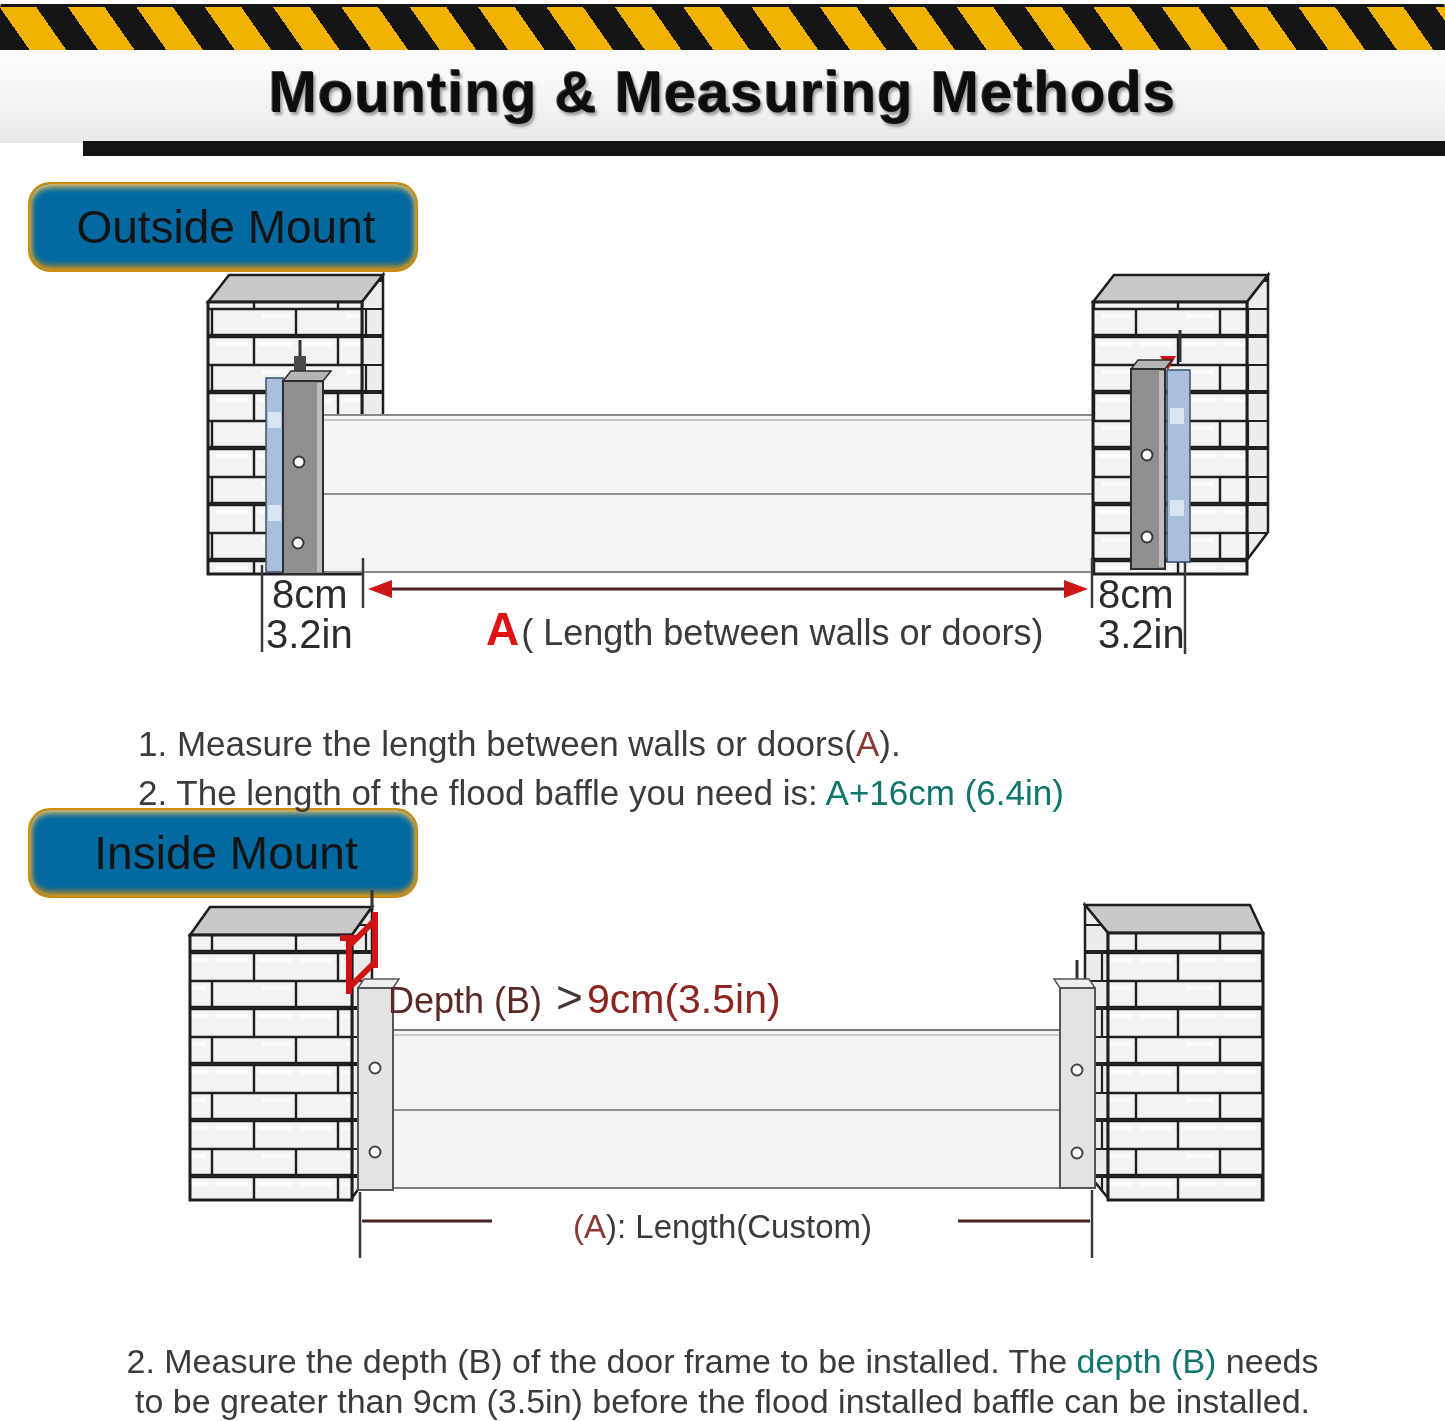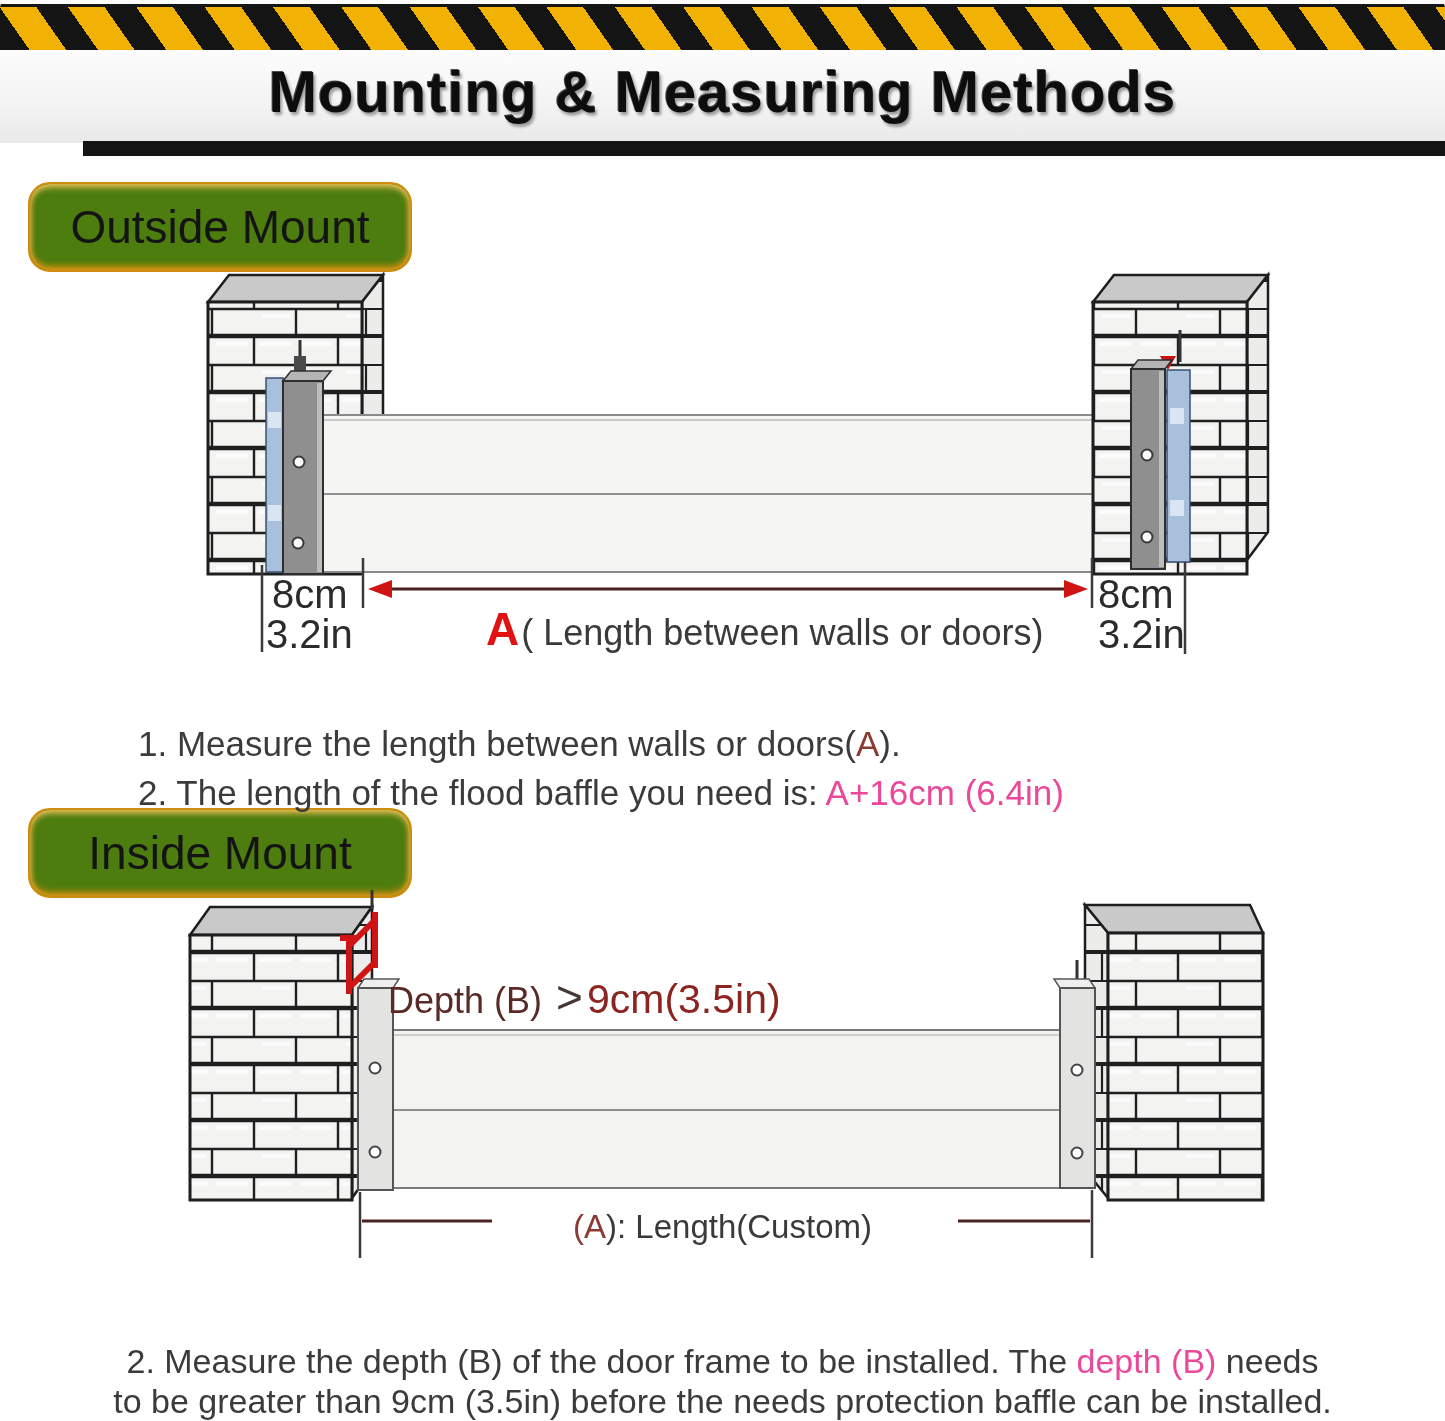--- a/index.html
+++ b/index.html
@@ -11,43 +11,43 @@
     background:repeating-linear-gradient(55deg,#141414 0 26px,#f2b203 26px 56px);
     border-top:3px solid #161616;}
   .titleband{position:absolute;left:0;top:50px;width:1445px;height:93px;
     background:linear-gradient(180deg,#fdfdfd 0%,#f3f3f3 60%,#e9e9e9 100%);}
   .pagetitle{position:absolute;left:0;top:58px;width:1445px;text-align:center;
     font-size:58px;font-weight:800;letter-spacing:1px;color:#0d0d0d;
     text-shadow:2px 3px 3px #9a9a9a, -1px -1px 0 #4a4a4a;}
   .titlebar{position:absolute;left:83px;top:141px;width:1362px;height:15px;background:#141414;}
 
   
-  .badge{position:absolute;left:28px;width:380px;height:86px;background:#4d7c0f;
+  .badge{position:absolute;left:28px;width:380px;height:86px;background:#0369a1;
     border:2px solid #cf8d10;border-radius:22px;display:flex;align-items:center;justify-content:center;
-    font-size:46px;color:#141414;box-shadow:inset 0 3px 6px #f8c75e, inset 0 -4px 6px #d98f0c;}
+    font-size:46px;color:#141414;box-shadow:inset 0 3px 6px #f8c75e, inset 0 -4px 6px #d98f0c;padding-left:6px;}
   .badge.outside{top:182px;}
   .badge.inside{top:808px;}
 
   
   #diagram{position:absolute;left:0;top:0;width:1445px;height:1421px;}
 
   
   .mlabel{position:absolute;font-size:40px;color:#2b2b2b;white-space:nowrap;}
   .spanlabel{position:absolute;left:486px;top:602px;white-space:nowrap;font-size:36px;color:#3a3a3a;}
   .spanlabel .bigA{font-size:46px;font-weight:800;color:#e01212;margin-right:2px;}
   .depthlabel{position:absolute;left:388px;top:970px;white-space:nowrap;font-size:36px;color:#5a2a26;}
   .depthlabel .gt{font-size:46px;color:#463634;margin:0 4px;}
   .depthlabel .val{font-size:41px;color:#8c2420;}
   .lenlabel{position:absolute;left:0;top:1208px;width:1445px;text-align:center;
     font-size:33px;color:#3a3a3a;white-space:nowrap;}
   .lenlabel .mA{color:#8a3a32;}
 
   
   .steps1{position:absolute;left:138px;top:698px;font-size:35px;color:#3b3b3b;line-height:49px;white-space:nowrap;margin-top:21px;}
-  .hl{color:#ec4899;}
+  .hl{color:#0f766e;}
   .hlA{color:#8a3a32;}
   .steps2-l1{position:absolute;left:95px;top:1288px;font-size:34px;color:#3b3b3b;white-space:nowrap;}
   .steps2-l2{position:absolute;left:0;top:1342px;width:1445px;text-align:center;font-size:34px;color:#3b3b3b;white-space:nowrap;}
   .steps2-l3{position:absolute;left:0;top:1382px;width:1445px;text-align:center;font-size:34px;color:#3b3b3b;white-space:nowrap;}
 </style>
 </head>
 <body>
 
 <div id="page">
 
@@ -219,16 +219,16 @@
     <span>Depth (B) </span><span class="gt">&gt;</span><span class="val">9cm(3.5in)</span>
   </div>
   <div class="lenlabel">
     <span class="mA">(</span><span class="mA">A</span><span>): Length(Custom)</span>
   </div>
 
   <div class="steps2-l2">
     <span>2. Measure the depth (B) of the door frame to be installed. The </span><span class="hl">depth (B)</span><span> needs</span>
   </div>
   <div class="steps2-l3">
-    <span>to be greater than 9cm (3.5in) before the needs protection baffle can be installed.</span>
+    <span>to be greater than 9cm (3.5in) before the flood installed baffle can be installed.</span>
   </div>
 
 </div>
 
 </body></html>

